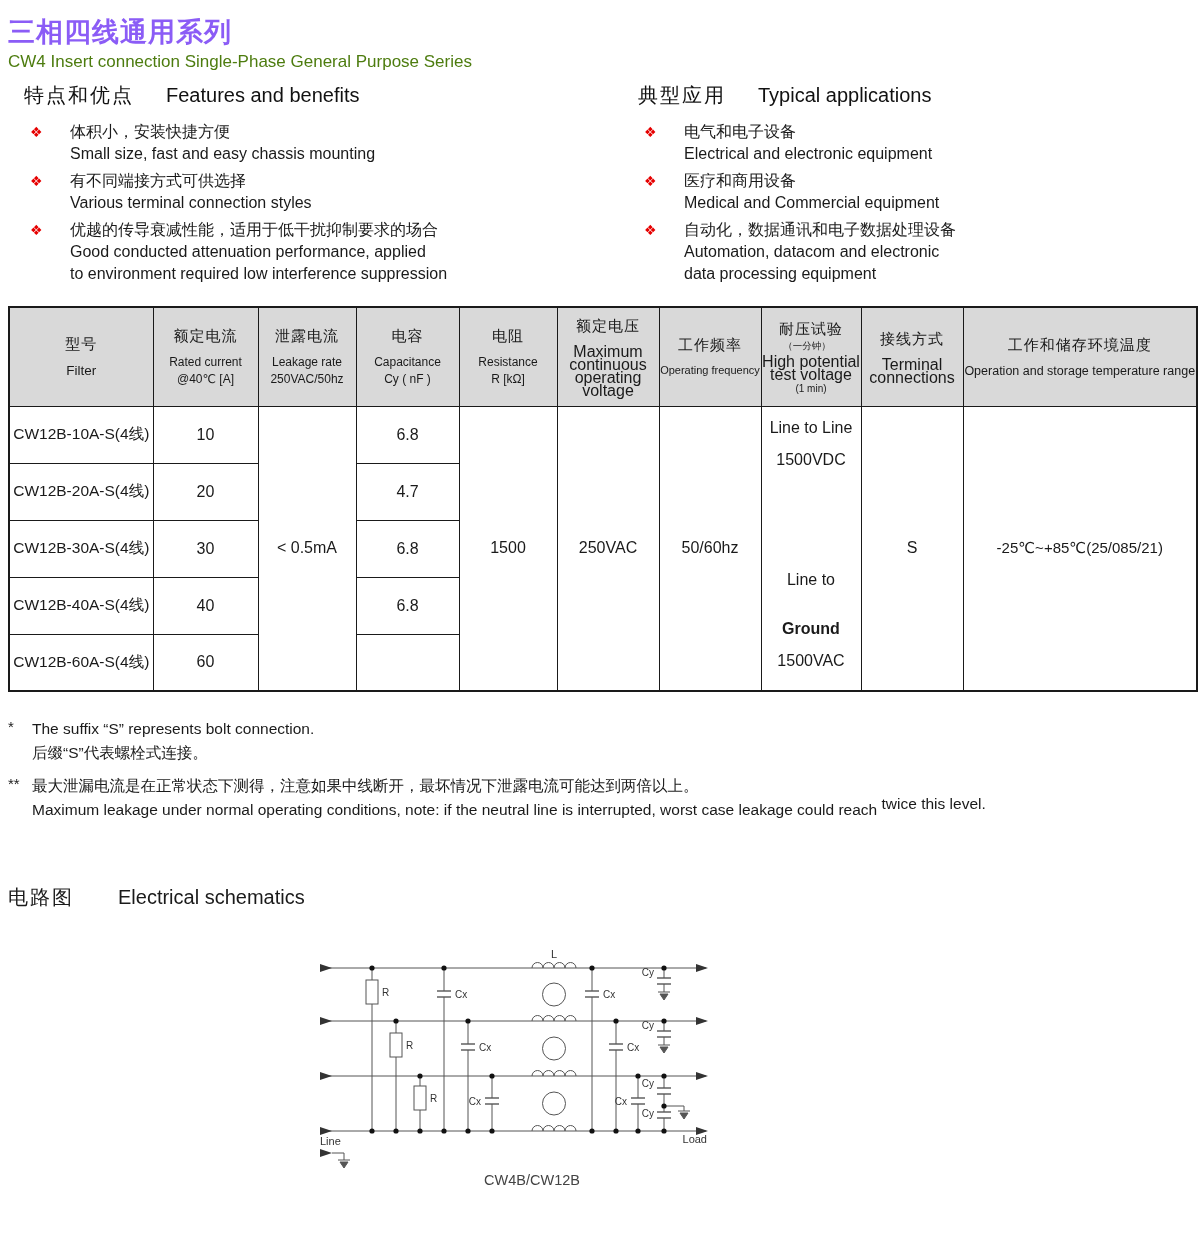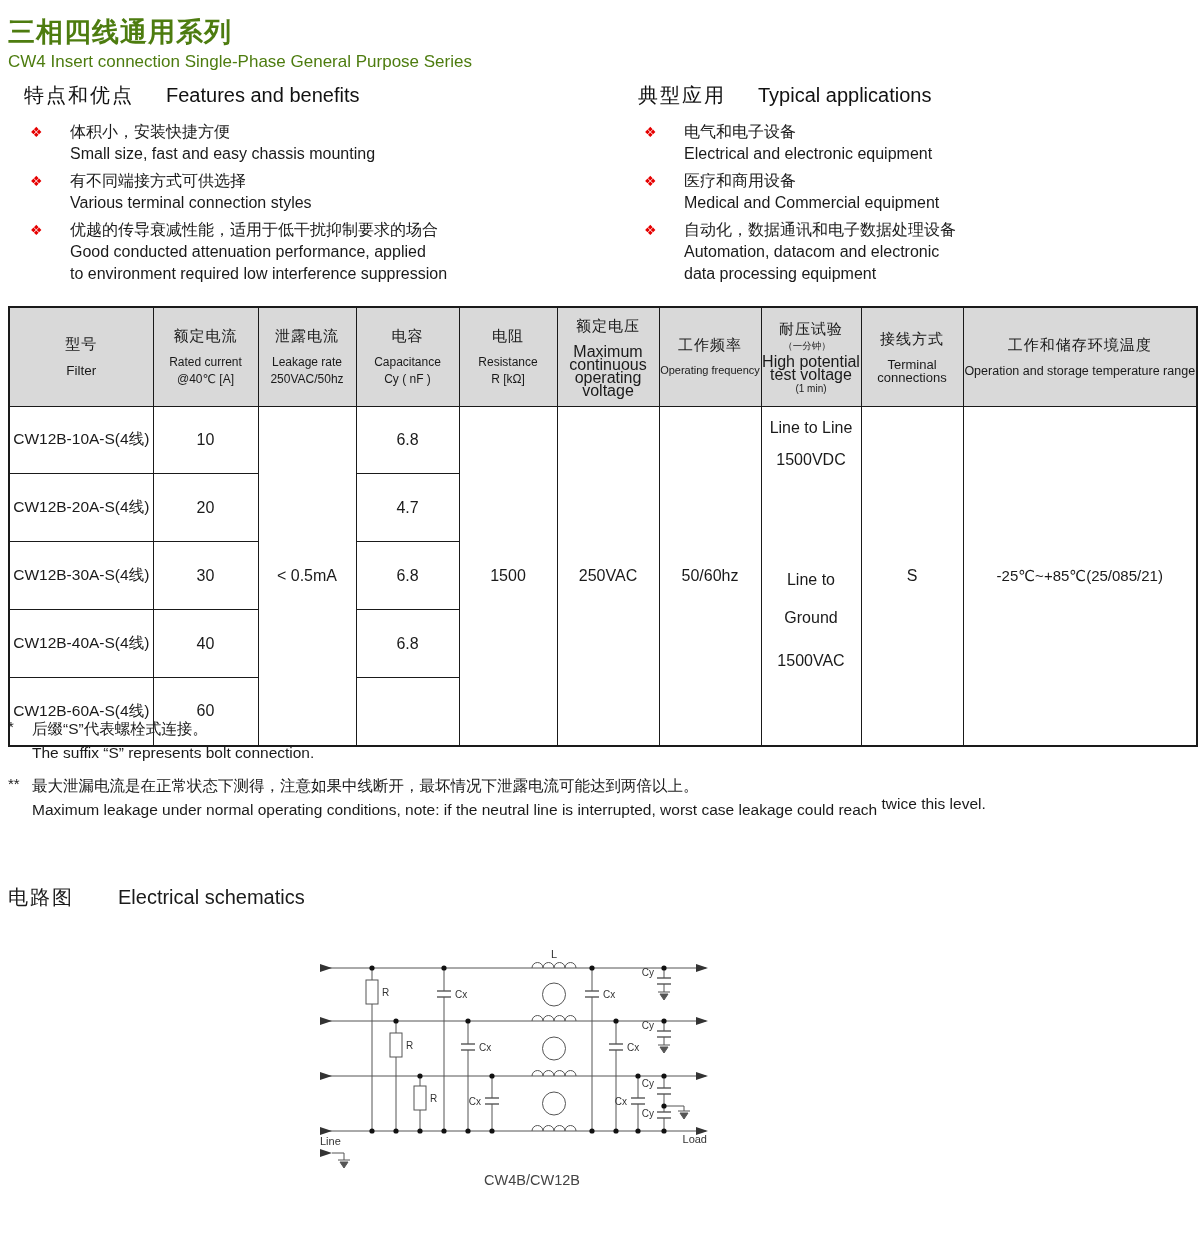--- a/index.html
+++ b/index.html
@@ -1,21 +1,21 @@
 <!DOCTYPE html>
 <html><head>
 <meta charset="utf-8">
 <style>
   * { margin:0; padding:0; box-sizing:border-box; }
   body { background:#fff; font-family:"Liberation Sans","DejaVu Sans",sans-serif; color:#1a1a1a; }
   .page { position:relative; width:1200px; height:1238px; background:#fff; overflow:hidden; }
 
   
   .hdr { position:absolute; left:8px; top:14px; }
-  .title { font-size:27px; font-weight:bold; color:#4d7c0f; letter-spacing:1px; }
+  .title { font-size:27px; font-weight:bold; color:#8b5cf6; letter-spacing:1px; }
   .subtitle { font-size:17px; color:#4d7c0f; margin-top:2px; }
 
   
   .cols { position:absolute; left:24px; top:82px; width:1186px; display:flex; }
   .col-left { width:614px; }
   .col-right { flex:1; }
   .sec-head { display:flex; align-items:baseline; gap:32px; font-size:20px; color:#111; }
   .sec-head .zh { letter-spacing:2px; }
   .items { margin-top:12px; }
   .item { display:flex; margin-bottom:5px; }
@@ -29,24 +29,24 @@
   table.spec th { background:#d9d9d9; font-weight:normal; height:99px; }
   .h-zh { font-size:15px; letter-spacing:1px; margin-bottom:9px; }
   .h-en { font-size:12px; }
   .h-sub { font-size:12px; margin-top:3px; }
   .h-en-sm { font-size:16px; line-height:13px; }
   .h-zh-sub { font-size:9.5px; margin:1px 8px 2px 0; }
   .h-min { font-size:10px; margin-top:2px; }
   td.model { text-align:left; padding-left:5px; font-size:15.5px; }
   td.num { font-size:16px; }
   tr.body-row { height:57px; }
-  .tv { position:relative; height:338px; }
+  .tv { position:relative; height:283px; }
   .tv span { position:absolute; left:0; right:0; text-align:center; font-size:16px; }
   .tv .tv1 { top:12px; } .tv .tv2 { top:44px; } .tv .tv3 { top:164px; }
-  .tv .tv4 { top:202px; } .tv .tv5 { top:245px; }
+  .tv .tv4 { top:213px;font-weight:bold; } .tv .tv5 { top:245px; }
 
   
   .notes { position:absolute; left:8px; top:717px; width:1180px; }
   .note { display:flex; margin-bottom:9px; }
   .note .mark { width:24px; flex:none; font-size:15px; padding-top:1px; }
   .note .txt { font-size:15.5px; line-height:24px; }
   .raised { position:relative; top:-6px; }
 
   
   .schem-head { position:absolute; left:8px; top:884px; display:flex; align-items:baseline; gap:44px; font-size:20px; }
@@ -178,21 +178,21 @@
         </th>
         <th>
           <div class="h-zh" style="margin-bottom:0">耐压试验</div>
           <div class="h-zh-sub">（一分钟）</div>
           <div class="h-en-sm ml">High potential
 test voltage</div>
           <div class="h-min">(1 min)</div>
         </th>
         <th>
           <div class="h-zh">接线方式</div>
-          <div class="h-en-sm" style="font-size:13px">Terminal connections</div>
+          <div class="h-en-sm" style="font-size:16px">Terminal connections</div>
         </th>
         <th>
           <div class="h-zh">工作和储存环境温度</div>
           <div class="h-en" style="font-size:12.5px">Operation and storage temperature range</div>
         </th>
       </tr>
     </thead>
     <tbody>
       <tr class="body-row">
         <td class="model">CW12B-10A-S(4线)</td>
@@ -234,22 +234,22 @@
         <td class="num">60</td>
         <td class="num"></td>
       </tr>
     </tbody>
   </table>
 
   <div class="notes">
     <div class="note">
       <div class="mark">*</div>
       <div class="txt">
+        <div>The suffix “S” represents bolt connection.</div>
         <div>后缀“S”代表螺栓式连接。</div>
-        <div>The suffix “S” represents bolt connection.</div>
       </div>
     </div>
     <div class="note">
       <div class="mark">**</div>
       <div class="txt">
         <div>最大泄漏电流是在正常状态下测得，注意如果中线断开，最坏情况下泄露电流可能达到两倍以上。</div>
         <div><span>Maximum leakage under normal operating conditions, note: if the neutral line is interrupted, worst case leakage could reach</span> <span class="raised">twice this level.</span></div>
       </div>
     </div>
   </div>

